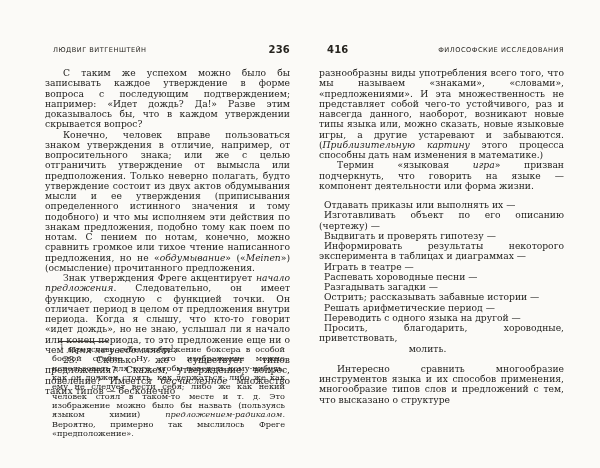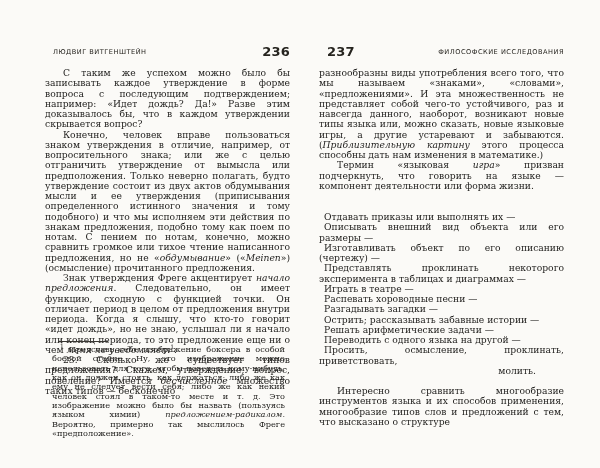--- a/index.html
+++ b/index.html
@@ -37,21 +37,21 @@
     align-items: center;
     font-family: "DejaVu Sans", "Liberation Sans", sans-serif;
     font-size: 6.6px;
     letter-spacing: 0.5px;
     color: #26241f;
     white-space: nowrap;
     margin-left: 8px;
   }
   .ph-num {
     font-weight: bold;
-    font-size: 13px;
+    font-size: 10px;
     letter-spacing: 0.2px;
   }
 
   .pagebody {
     position: absolute;
     top: 68px;
     left: 0;
     right: 0;
     font-size: 9.2px;
     line-height: 10.25px;
@@ -80,27 +80,27 @@
     margin: 0 0 3px 6px;
   }
   .fn-text {
     font-size: 8.2px;
     line-height: 9.35px;
     text-align: justify;
   }
   .fn-text .para { text-indent: 8px; }
 
   
-  .lg-list { margin-top: 21px; }
+  .lg-list { margin-top: 9px; }
   .list-item {
     text-indent: 5px;
     text-align: justify;
   }
   .runover {
-    text-align: right;
+    text-align: center;
     padding-right: 28px;
   }
   .closing { margin-top: 10px; }
 </style>
 </head>
 <body>
 
 <div class="spread">
 
   <div class="page left">
@@ -117,40 +117,40 @@
     <div class="footnote-block">
       <div class="fn-rule"></div>
       <div class="fn-text" id="left-footnote">
           <div class="para"><sup>1</sup><span> Представь себе изображение боксера в особой боевой стойке. Ну, это изображение можно использовать для того, чтобы поведать кому-нибудь, как он должен стоять, как держаться; либо же как ему не следует вести себя; либо же как некий человек стоял в таком-то месте и т. д. Это изображение можно было бы назвать (пользуясь языком химии) </span><i>предложением-радикалом</i><span>. Вероятно, примерно так мыслилось Фреге «предположение».</span></div>
         </div>
     </div>
   </div>
 
   <div class="page right">
     <div class="pagehead">
-      <span class="ph-num">237</span>
+      <span class="ph-num">416</span>
       <span class="ph-title">ФИЛОСОФСКИЕ ИССЛЕДОВАНИЯ</span>
     </div>
     <div class="pagebody">
       <div id="right-paras">
           <div class="para"><span>разнообразны виды употребления всего того, что мы называем «знаками», «словами», «предложениями». И эта множественность не представляет собой чего-то устойчивого, раз и навсегда данного, наоборот, возникают новые типы языка или, можно сказать, новые языковые игры, а другие устаревают и забываются. (</span><i>Приблизительную картину</i><span> этого процесса способны дать нам изменения в математике.)</span></div>
           <div class="para indent"><span>Термин «языковая </span><i>игра</i><span>» призван подчеркнуть, что говорить на языке — компонент деятельности или форма жизни.</span></div>
         </div>
       <div class="lg-list" id="right-list">
           <div class="list-item">Отдавать приказы или выполнять их —</div>
-          <div class="list-item">Описывать внешний вид объекта или его размеры —</div>
           <div class="list-item">Изготавливать объект по его описанию (чертежу) —</div>
-          <div class="list-item">Представлять проклинать некоторого эксперимента в таблицах и диаграммах —</div>
+          <div class="list-item">Выдвигать и проверять гипотезу —</div>
+          <div class="list-item">Информировать результаты некоторого эксперимента в таблицах и диаграммах —</div>
           <div class="list-item">Играть в театре —</div>
           <div class="list-item">Распевать хороводные песни —</div>
           <div class="list-item">Разгадывать загадки —</div>
           <div class="list-item">Острить; рассказывать забавные истории —</div>
-          <div class="list-item">Решать арифметические задачи —</div>
+          <div class="list-item">Решать арифметические период —</div>
           <div class="list-item">Переводить с одного языка на другой —</div>
-          <div class="list-item">Просить, осмысление, проклинать, приветствовать,</div>
+          <div class="list-item">Просить, благодарить, хороводные, приветствовать,</div>
           <div class="runover">молить.</div>
         </div>
       <div class="closing" id="right-closing">
           <div class="para indent"><span>Интересно сравнить многообразие инструментов языка и их способов применения, многообразие типов слов и предложений с тем, что высказано о структуре</span></div>
         </div>
     </div>
   </div>
 
 </div>
 

